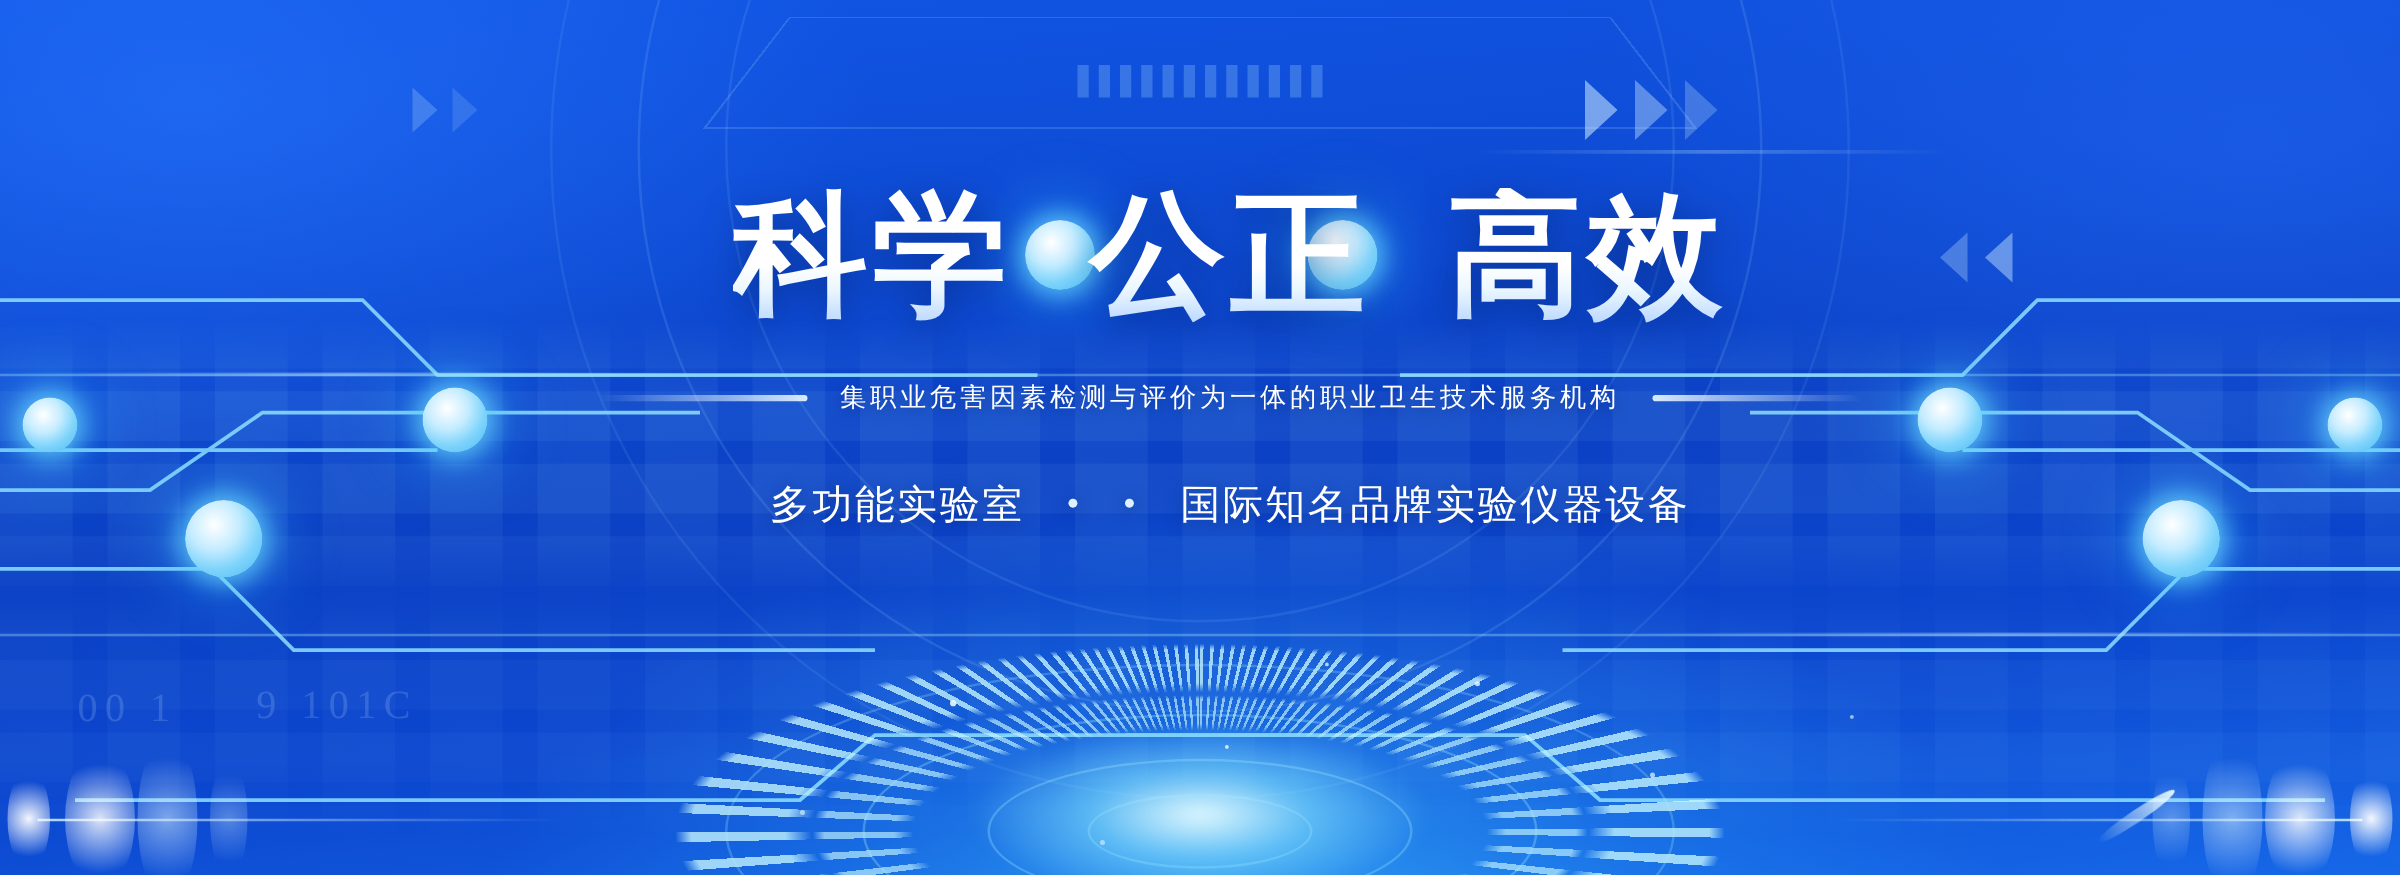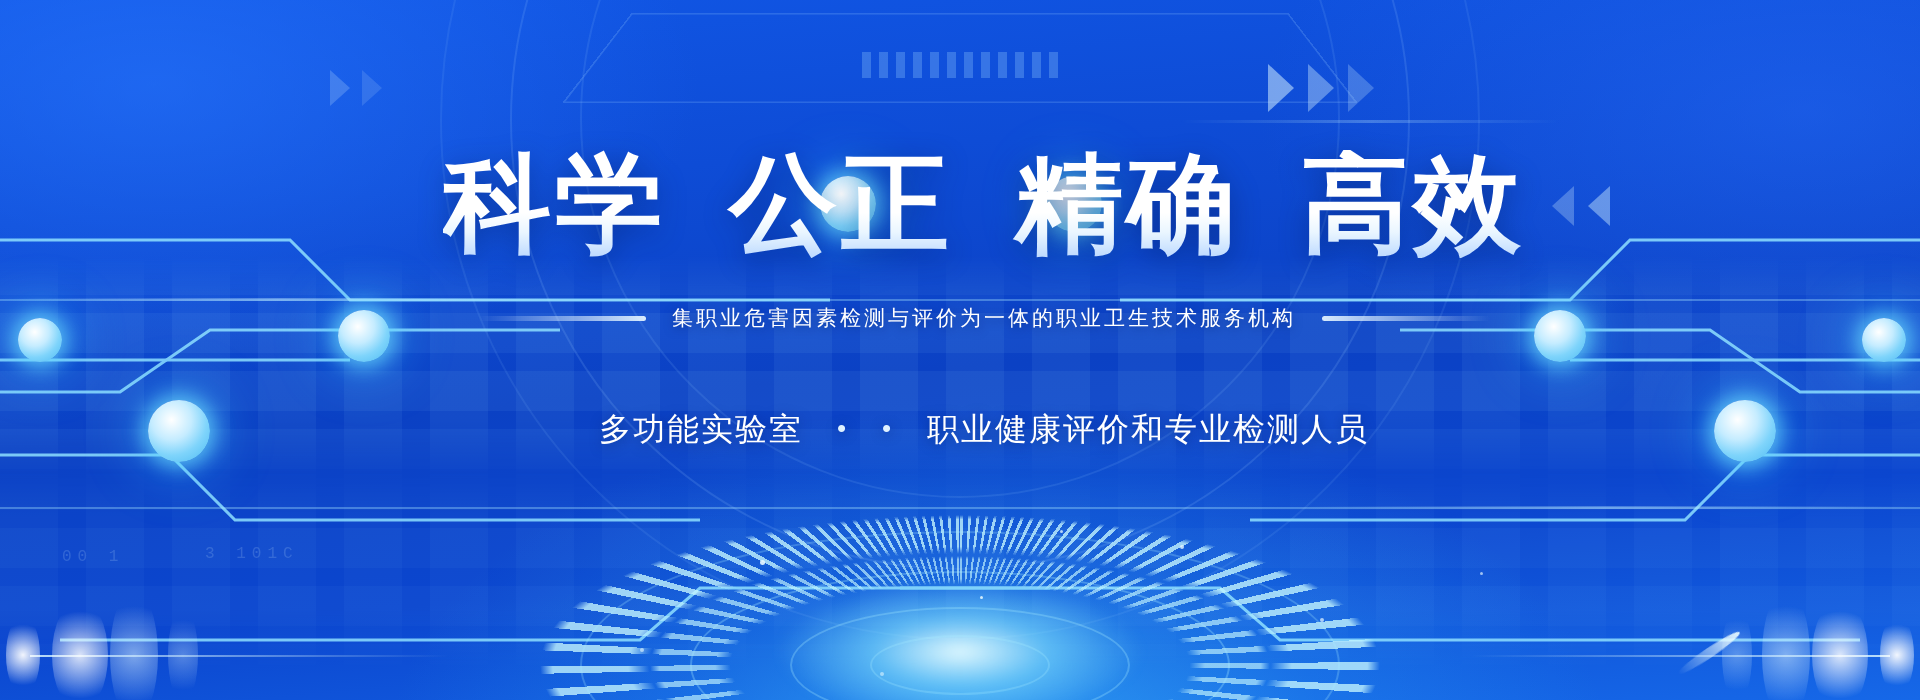--- a/index.html
+++ b/index.html
@@ -119,29 +119,29 @@
   }
   .sub-line{width:168px;height:5px;border-radius:3px;}
   .sub-line.l{background:linear-gradient(to right,rgba(208,235,255,0),rgba(226,243,255,.95));}
   .sub-line.r{background:linear-gradient(to left,rgba(208,235,255,0),rgba(226,243,255,.95));}
   .subtitle{
     font-size:21px;color:#ffffff;letter-spacing:3px;white-space:nowrap;
     text-shadow:0 2px 10px rgba(3,34,110,.55);
   }
 
   .features{
-    margin-top:76px;
+    margin-top:50px;
     display:flex;align-items:center;gap:34px;
     font-size:32px;color:#ffffff;letter-spacing:2px;white-space:nowrap;
     text-shadow:0 2px 12px rgba(3,34,110,.55);
   }
   .features .sep{font-size:26px;color:#dff1ff;line-height:1;transform:translateY(-2px);}
 
-  .faint-code{position:absolute;font-family:Liberation Mono, monospace;
-    color:rgba(200,235,255,.18);font-size:16px;letter-spacing:6px;user-select:none;text-align:right;}
+  .faint-code{position:absolute;font-family:Liberation Serif, serif;
+    color:rgba(200,235,255,.18);font-size:32px;letter-spacing:6px;user-select:none;text-align:right;}
 </style>
 </head>
 <body>
 
 <div class="banner">
 
   <div class="layer">
 
     <div class="gridblocks"></div>
     <div class="gridblocks b2"></div>
@@ -242,40 +242,39 @@
       <div class="flare-line" style="left:70px;"></div>
       <div class="orb" style="left:46px;width:34px;height:80px;background:radial-gradient(circle,rgba(255,255,255,.95),rgba(190,235,255,0) 70%);"></div>
       <div class="orb" style="left:92px;width:56px;height:112px;background:radial-gradient(circle,rgba(255,255,255,.85),rgba(190,235,255,0) 70%);"></div>
       <div class="orb" style="left:150px;width:48px;height:132px;background:radial-gradient(circle,rgba(215,240,255,.55),rgba(190,235,255,0) 70%);"></div>
       <div class="orb" style="left:208px;width:30px;height:96px;background:radial-gradient(circle,rgba(215,240,255,.35),rgba(190,235,255,0) 70%);"></div>
     </div>
 
     <div class="comet" style="left:1672px;top:648px;"></div>
 
     <div class="faint-code" style="left:62px;top:548px;">00 1</div>
-    <div class="faint-code" style="left:205px;top:545px;">3 101C</div>
+    <div class="faint-code" style="left:205px;top:545px;">9 101C</div>
 
   </div>
 
   <div class="content">
 
     <div class="headline">
       <span>科学</span>
       <span>公正</span>
-      <span>精确</span>
       <span>高效</span>
     </div>
 
     <div class="sub-row">
       <div class="sub-line l"></div>
       <div class="subtitle">集职业危害因素检测与评价为一体的职业卫生技术服务机构</div>
       <div class="sub-line r"></div>
     </div>
 
     <div class="features">
       <span>多功能实验室</span>
       <span class="sep">•</span>
       <span class="sep">•</span>
-      <span>职业健康评价和专业检测人员</span>
+      <span>国际知名品牌实验仪器设备</span>
     </div>
 
   </div>
 </div>
 
 </body></html>

